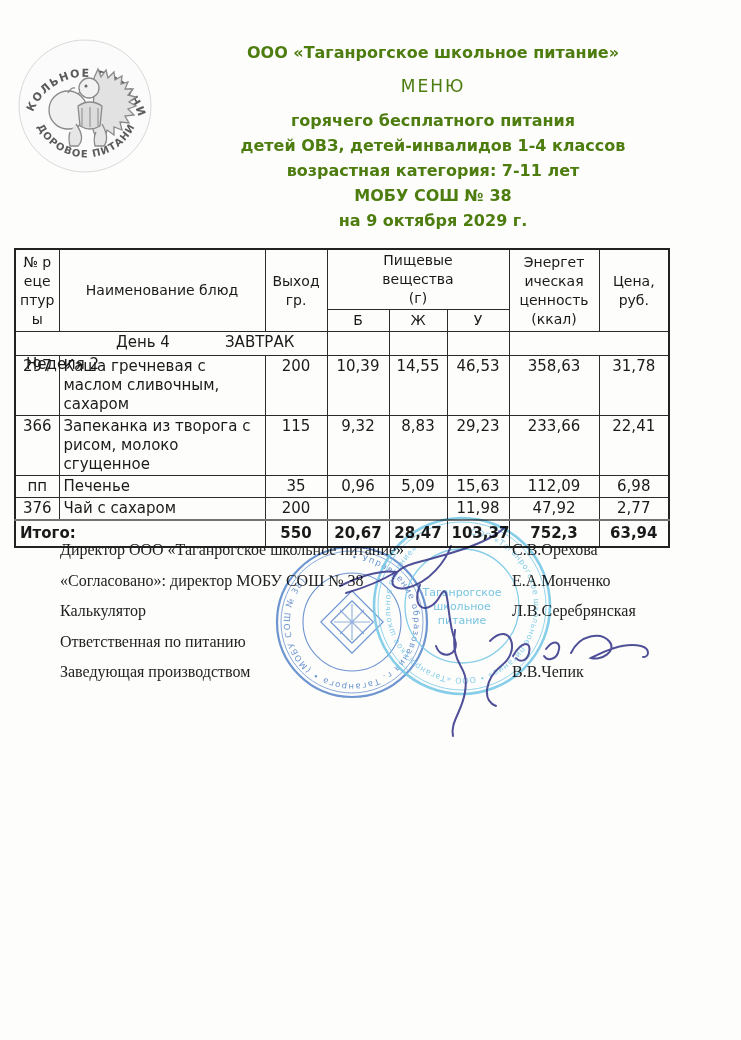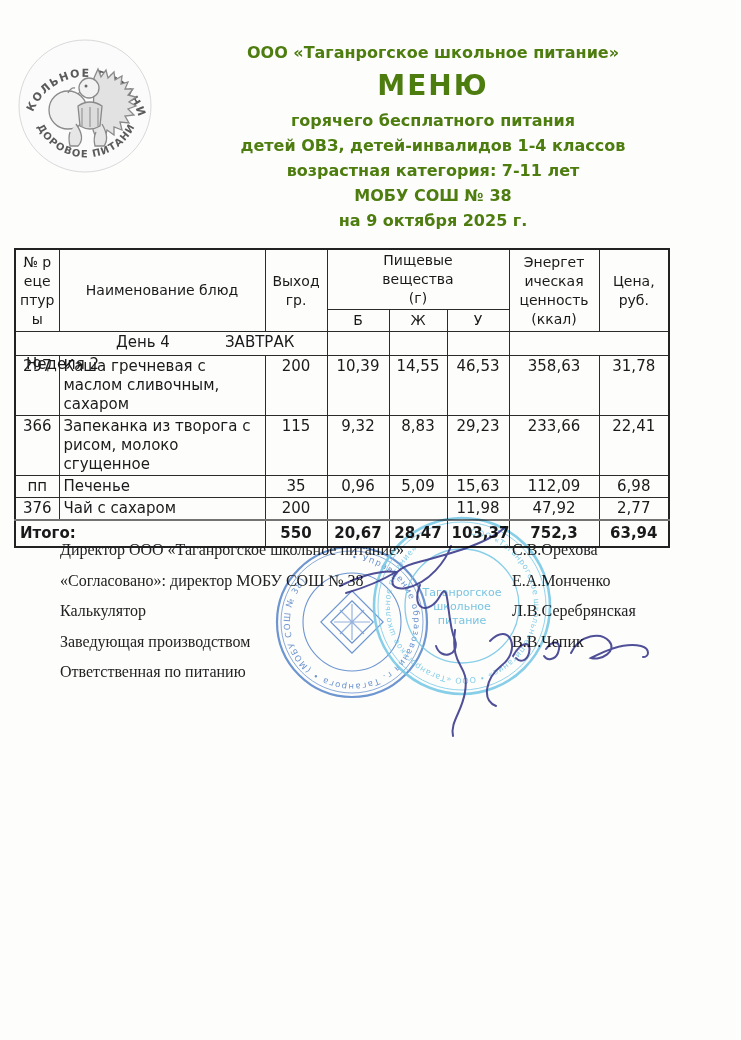--- a/index.html
+++ b/index.html
@@ -4,21 +4,21 @@
 <style>
   html,body{margin:0;padding:0;background:#ffffff;}
   .page{position:relative;width:741px;height:1040px;background:#fdfdfc;
         font-family:"DejaVu Sans",sans-serif;overflow:hidden;color:#1a1a1a;}
 
   
   .logo-wrap{position:absolute;left:16px;top:36px;width:138px;height:140px;}
   .hdr{position:absolute;left:158px;top:42px;width:550px;text-align:center;
        font-weight:600;color:#4d7c0f;}
   .h-org{font-size:16px;line-height:22px;margin-bottom:7px;}
-  .h-title{font-size:28px;font-weight:700;letter-spacing:2px;line-height:30px;margin-bottom:7px;}
+  .h-title{font-size:17px;font-weight:400;letter-spacing:2px;line-height:30px;margin-bottom:7px;}
   .h-line{font-size:16px;line-height:25px;}
 
   
   table.menu{position:absolute;left:14px;top:248px;width:654px;border-collapse:collapse;
              table-layout:fixed;border:2px solid #222;}
   table.menu th, table.menu td{border:1px solid #2b2b2b;padding:1px 4px;
              font-size:15px;line-height:19px;vertical-align:top;background:transparent;}
   table.menu th{font-weight:500;font-size:14px;vertical-align:middle;text-align:center;
              white-space:pre-line;}
   th.th-recipe{font-size:12.5px;word-break:break-all;line-height:14px;}
@@ -79,21 +79,21 @@
     </svg>
   </div>
 
   <div class="hdr">
     <div class="h-org">ООО «Таганрогское школьное питание»</div>
     <div class="h-title">МЕНЮ</div>
     <div class="h-line">горячего бесплатного питания</div>
     <div class="h-line">детей ОВЗ, детей-инвалидов 1-4 классов</div>
     <div class="h-line">возрастная категория: 7-11 лет</div>
     <div class="h-line">МОБУ СОШ № 38</div>
-    <div class="h-line">на 9 октября 2025 г.</div>
+    <div class="h-line">на 9 октября 2029 г.</div>
   </div>
 
   <table class="menu">
     <colgroup>
       <col style="width:44px">
         <col style="width:206px">
         <col style="width:62px">
       <col style="width:62px">
         <col style="width:58px">
         <col style="width:62px">
@@ -193,26 +193,26 @@
     </div>
     <div class="sig-row">
       <span class="sig-role">«Согласовано»: директор МОБУ СОШ № 38</span>
       <span class="sig-name">Е.А.Монченко</span>
     </div>
     <div class="sig-row">
       <span class="sig-role">Калькулятор</span>
       <span class="sig-name">Л.В.Серебрянская</span>
     </div>
     <div class="sig-row">
+      <span class="sig-role">Ответственная по питанию</span>
+      <span class="sig-name"></span>
+    </div>
+    <div class="sig-row">
       <span class="sig-role">Заведующая производством</span>
       <span class="sig-name">В.В.Чепик</span>
-    </div>
-    <div class="sig-row">
-      <span class="sig-role">Ответственная по питанию</span>
-      <span class="sig-name"></span>
     </div>
   </div>
 
   <svg class="overlay" viewBox="0 0 741 1040">
     <defs>
       <path id="ringSchool" d="M 352,560 A 62,62 0 1 1 351.9,560"></path>
       <path id="ringCater" d="M 462,534 A 72,72 0 1 1 461.9,534"></path>
     </defs>
 
     <g opacity="0.8">

